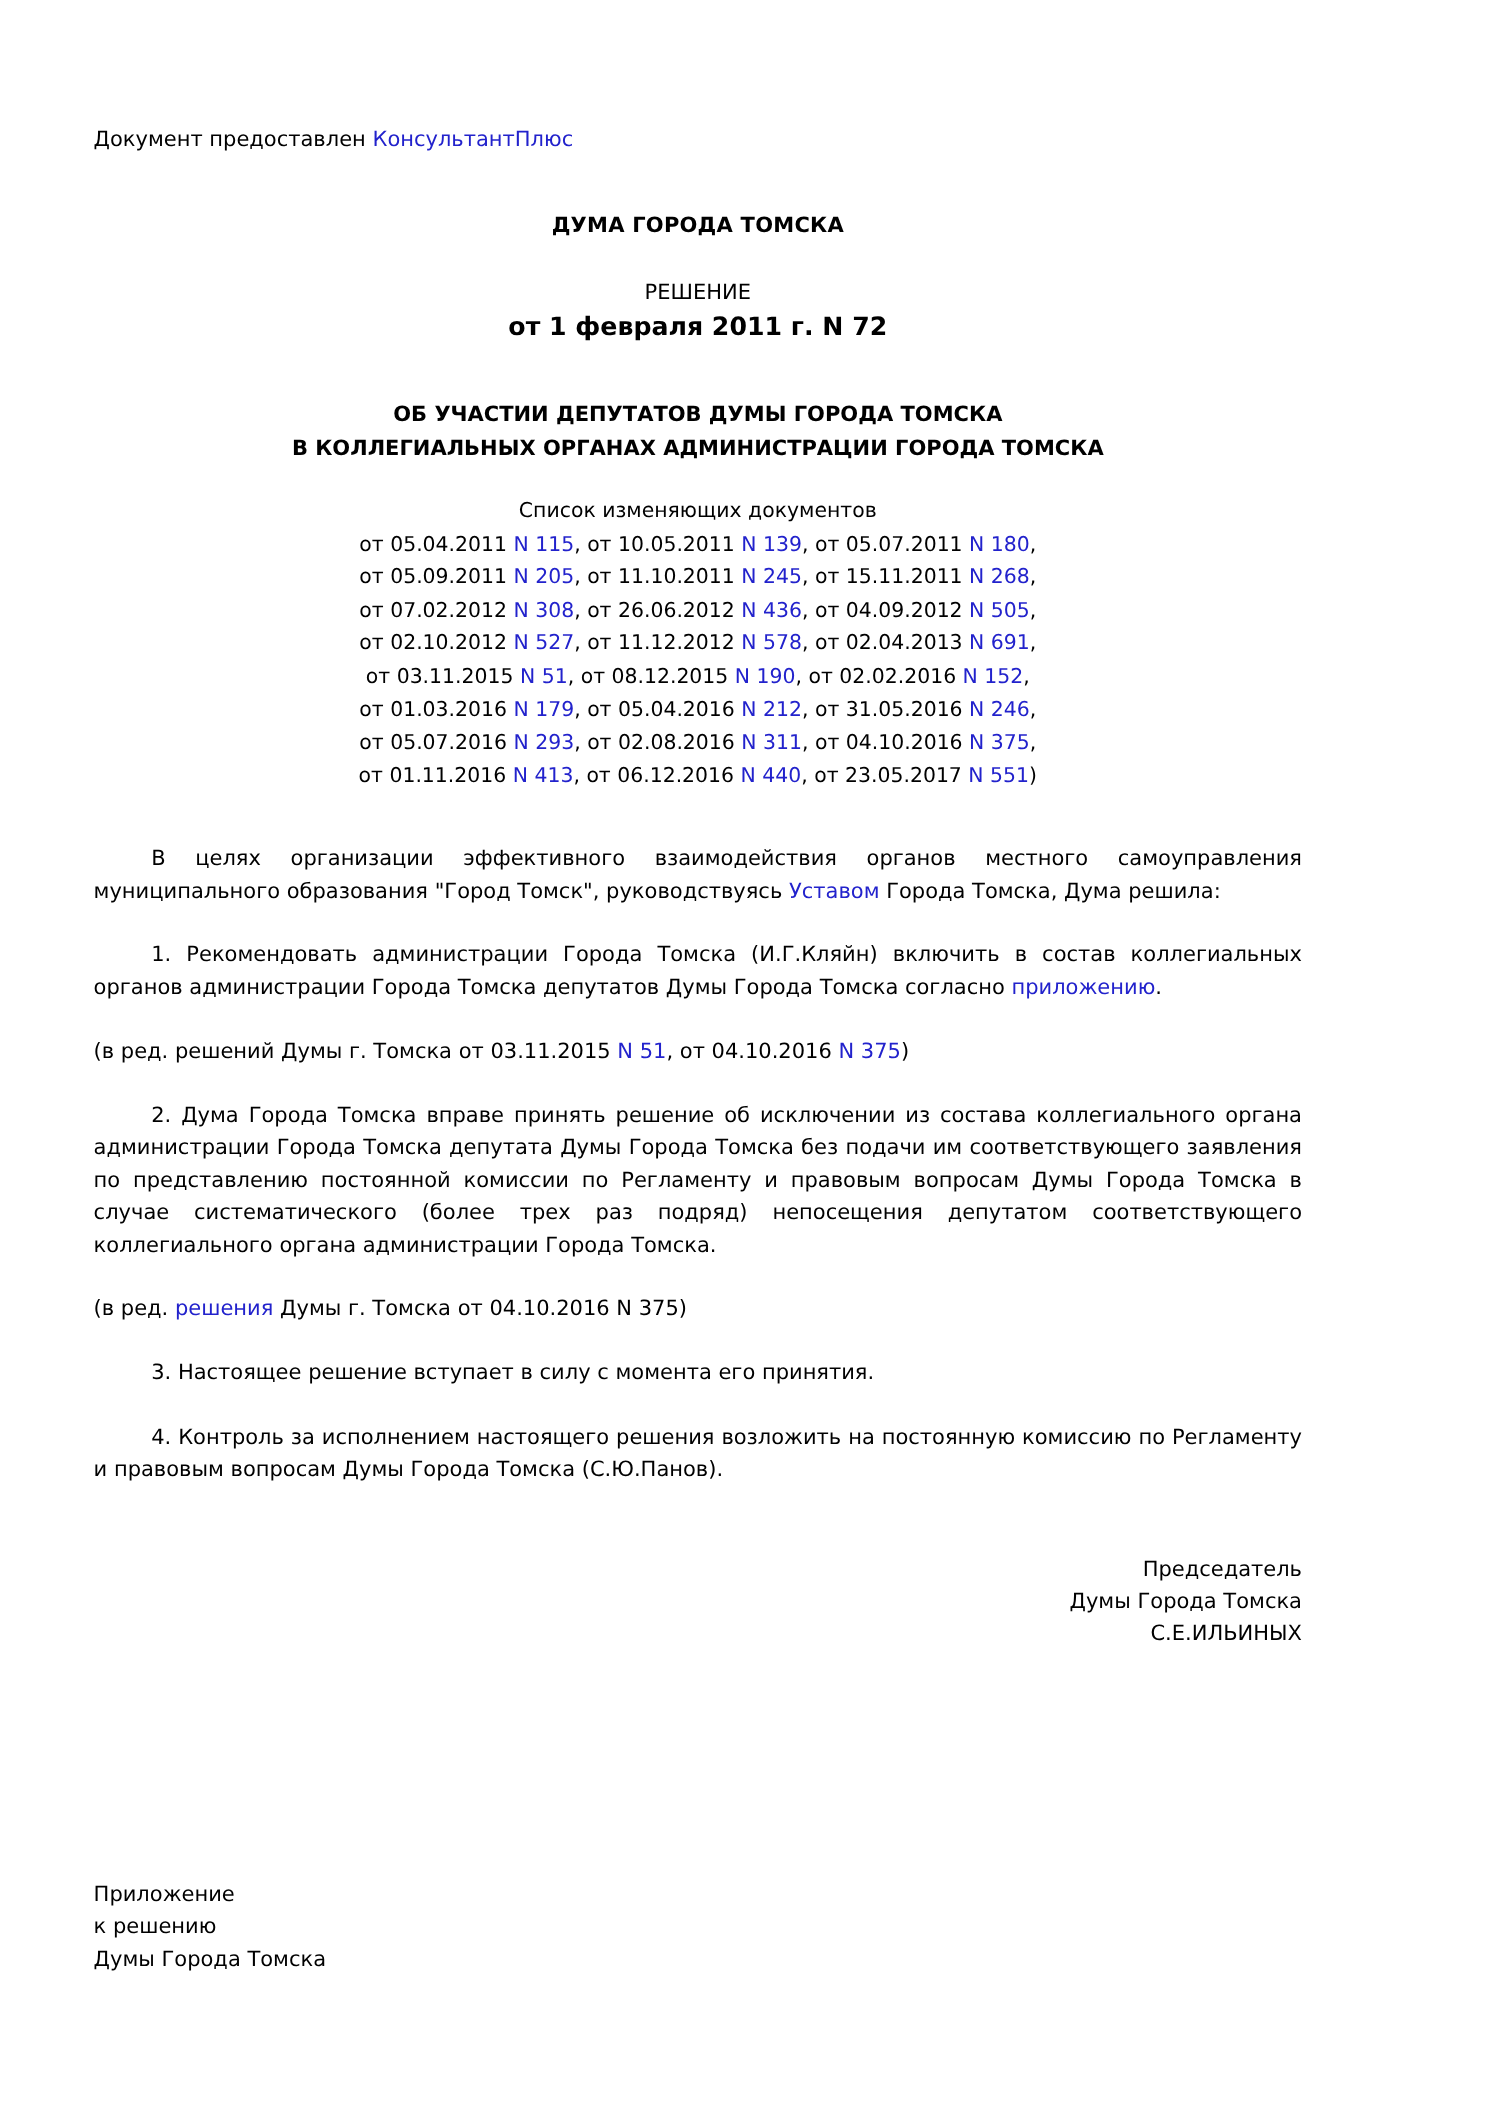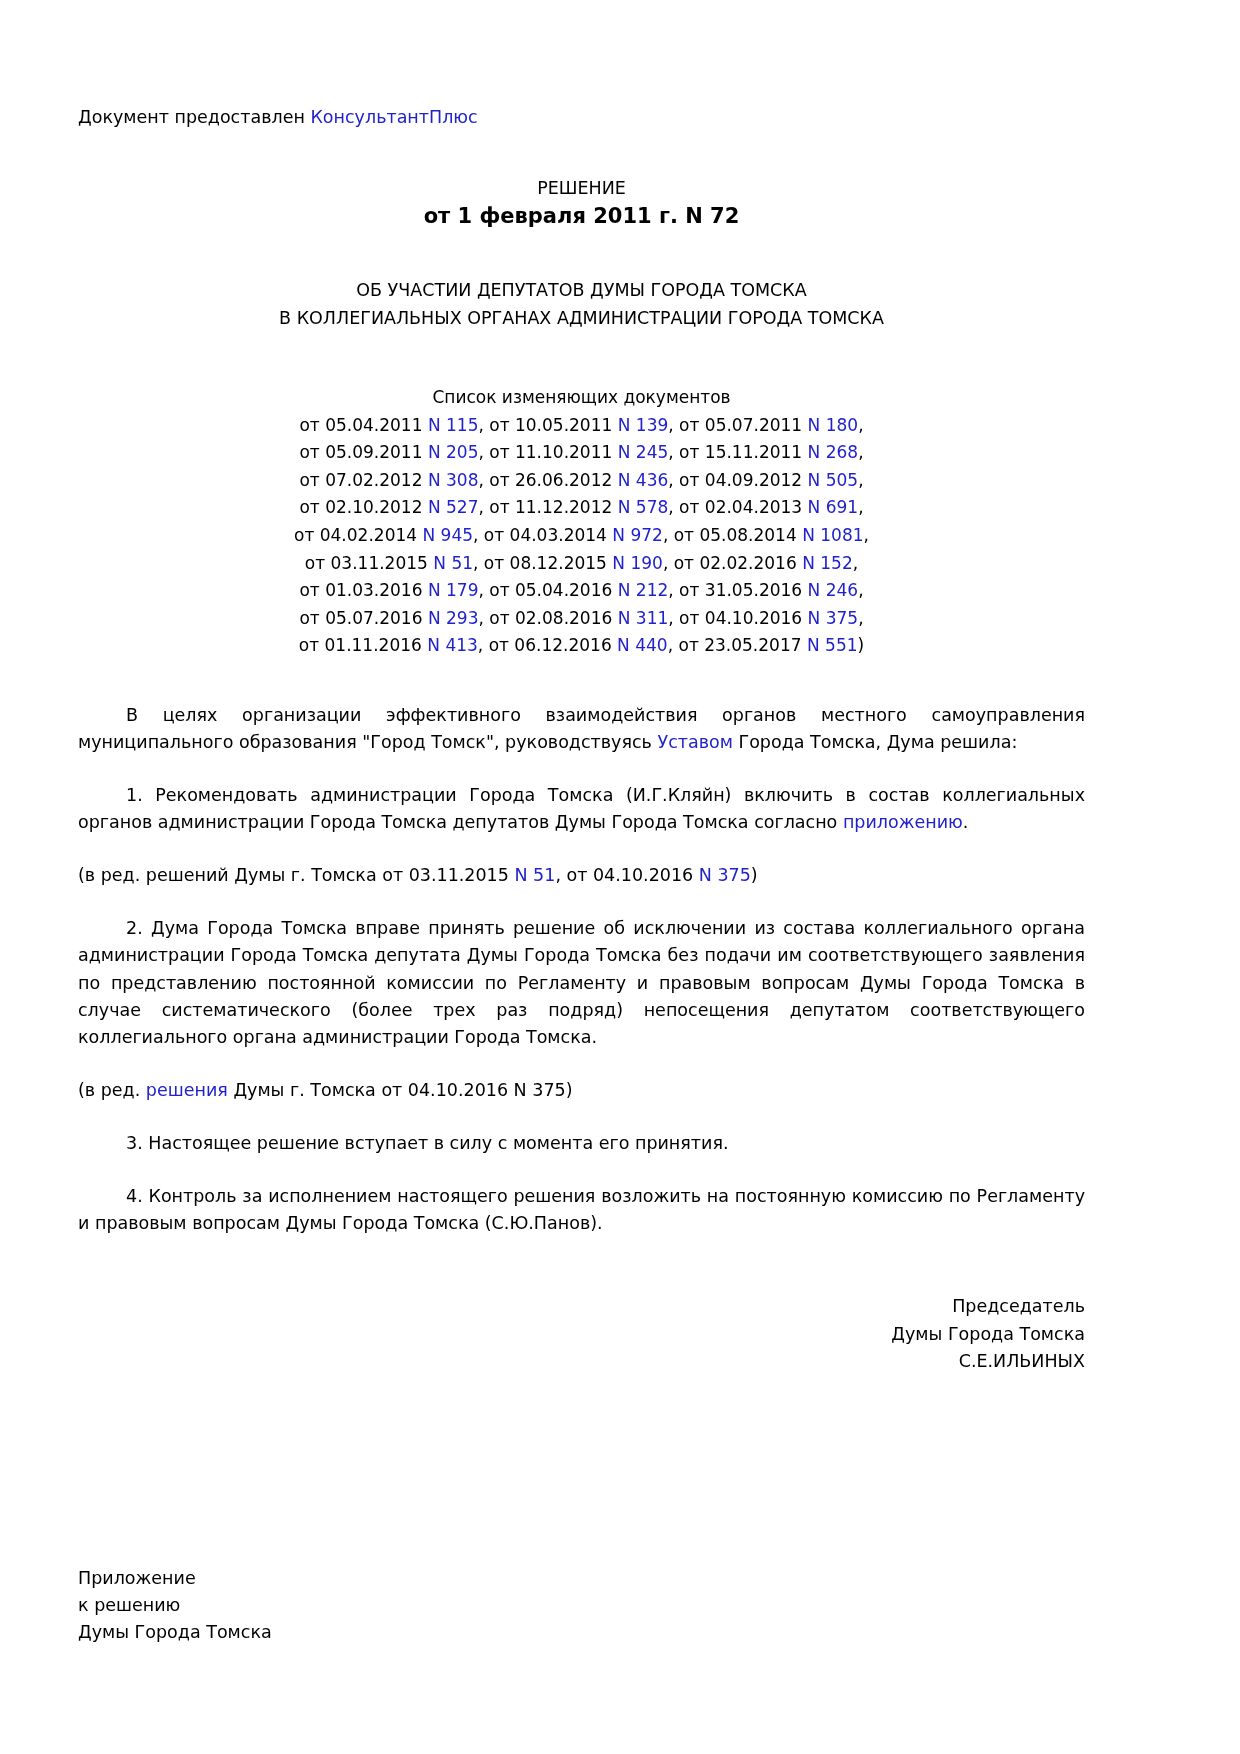--- a/index.html
+++ b/index.html
@@ -43,23 +43,23 @@
     font-weight: normal;
     margin-bottom: 6px;
   }
   .doc-date {
     font-size: 21px;
     font-weight: bold;
     margin-bottom: 48px;
   }
   .doc-title {
     font-size: 17.5px;
-    font-weight: normal;
+    font-weight: bold;
     line-height: 1.6;
-    margin-bottom: 52px;
+    margin-bottom: 25px;
   }
   .amend-head {
     font-size: 17px;
     line-height: 1.55;
     margin-bottom: 2px;
   }
   .amend-sub {
     font-size: 17px;
     line-height: 1.55;
     margin-bottom: 2px;
@@ -103,37 +103,37 @@
 </style>
 </head>
 <body>
 
 <div class="page">
 
   <div class="provided">
     <span>Документ предоставлен </span><a class="link" href="#">КонсультантПлюс</a>
   </div>
 
+  <div class="center title-org">ДУМА ГОРОДА ТОМСКА</div>
 
   <div class="center doc-kind">РЕШЕНИЕ</div>
   <div class="center doc-date">от 1 февраля 2011 г. N 72</div>
 
   <div class="center doc-title">
     <div>ОБ УЧАСТИИ ДЕПУТАТОВ ДУМЫ ГОРОДА ТОМСКА</div>
     <div>В КОЛЛЕГИАЛЬНЫХ ОРГАНАХ АДМИНИСТРАЦИИ ГОРОДА ТОМСКА</div>
   </div>
 
   <div class="center">
     <div class="amend-head">Список изменяющих документов</div>
     <div id="amendment-lines">
         <div class="amend-line"><span>от 05.04.2011 </span><a class="link nowrap" href="#">N 115</a><span>, от 10.05.2011 </span><a class="link nowrap" href="#">N 139</a><span>, от 05.07.2011 </span><a class="link nowrap" href="#">N 180</a><span>,</span></div>
         <div class="amend-line"><span>от 05.09.2011 </span><a class="link nowrap" href="#">N 205</a><span>, от 11.10.2011 </span><a class="link nowrap" href="#">N 245</a><span>, от 15.11.2011 </span><a class="link nowrap" href="#">N 268</a><span>,</span></div>
         <div class="amend-line"><span>от 07.02.2012 </span><a class="link nowrap" href="#">N 308</a><span>, от 26.06.2012 </span><a class="link nowrap" href="#">N 436</a><span>, от 04.09.2012 </span><a class="link nowrap" href="#">N 505</a><span>,</span></div>
         <div class="amend-line"><span>от 02.10.2012 </span><a class="link nowrap" href="#">N 527</a><span>, от 11.12.2012 </span><a class="link nowrap" href="#">N 578</a><span>, от 02.04.2013 </span><a class="link nowrap" href="#">N 691</a><span>,</span></div>
-        <div class="amend-line"><span>от 04.02.2014 </span><a class="link nowrap" href="#">N 945</a><span>, от 04.03.2014 </span><a class="link nowrap" href="#">N 972</a><span>, от 05.08.2014 </span><a class="link nowrap" href="#">N 1081</a><span>,</span></div>
         <div class="amend-line"><span>от 03.11.2015 </span><a class="link nowrap" href="#">N 51</a><span>, от 08.12.2015 </span><a class="link nowrap" href="#">N 190</a><span>, от 02.02.2016 </span><a class="link nowrap" href="#">N 152</a><span>,</span></div>
         <div class="amend-line"><span>от 01.03.2016 </span><a class="link nowrap" href="#">N 179</a><span>, от 05.04.2016 </span><a class="link nowrap" href="#">N 212</a><span>, от 31.05.2016 </span><a class="link nowrap" href="#">N 246</a><span>,</span></div>
         <div class="amend-line"><span>от 05.07.2016 </span><a class="link nowrap" href="#">N 293</a><span>, от 02.08.2016 </span><a class="link nowrap" href="#">N 311</a><span>, от 04.10.2016 </span><a class="link nowrap" href="#">N 375</a><span>,</span></div>
         <div class="amend-line"><span>от 01.11.2016 </span><a class="link nowrap" href="#">N 413</a><span>, от 06.12.2016 </span><a class="link nowrap" href="#">N 440</a><span>, от 23.05.2017 </span><a class="link nowrap" href="#">N 551</a><span>)</span></div>
       </div>
   </div>
 
   <div class="body-block">
 
     <p class="just">

